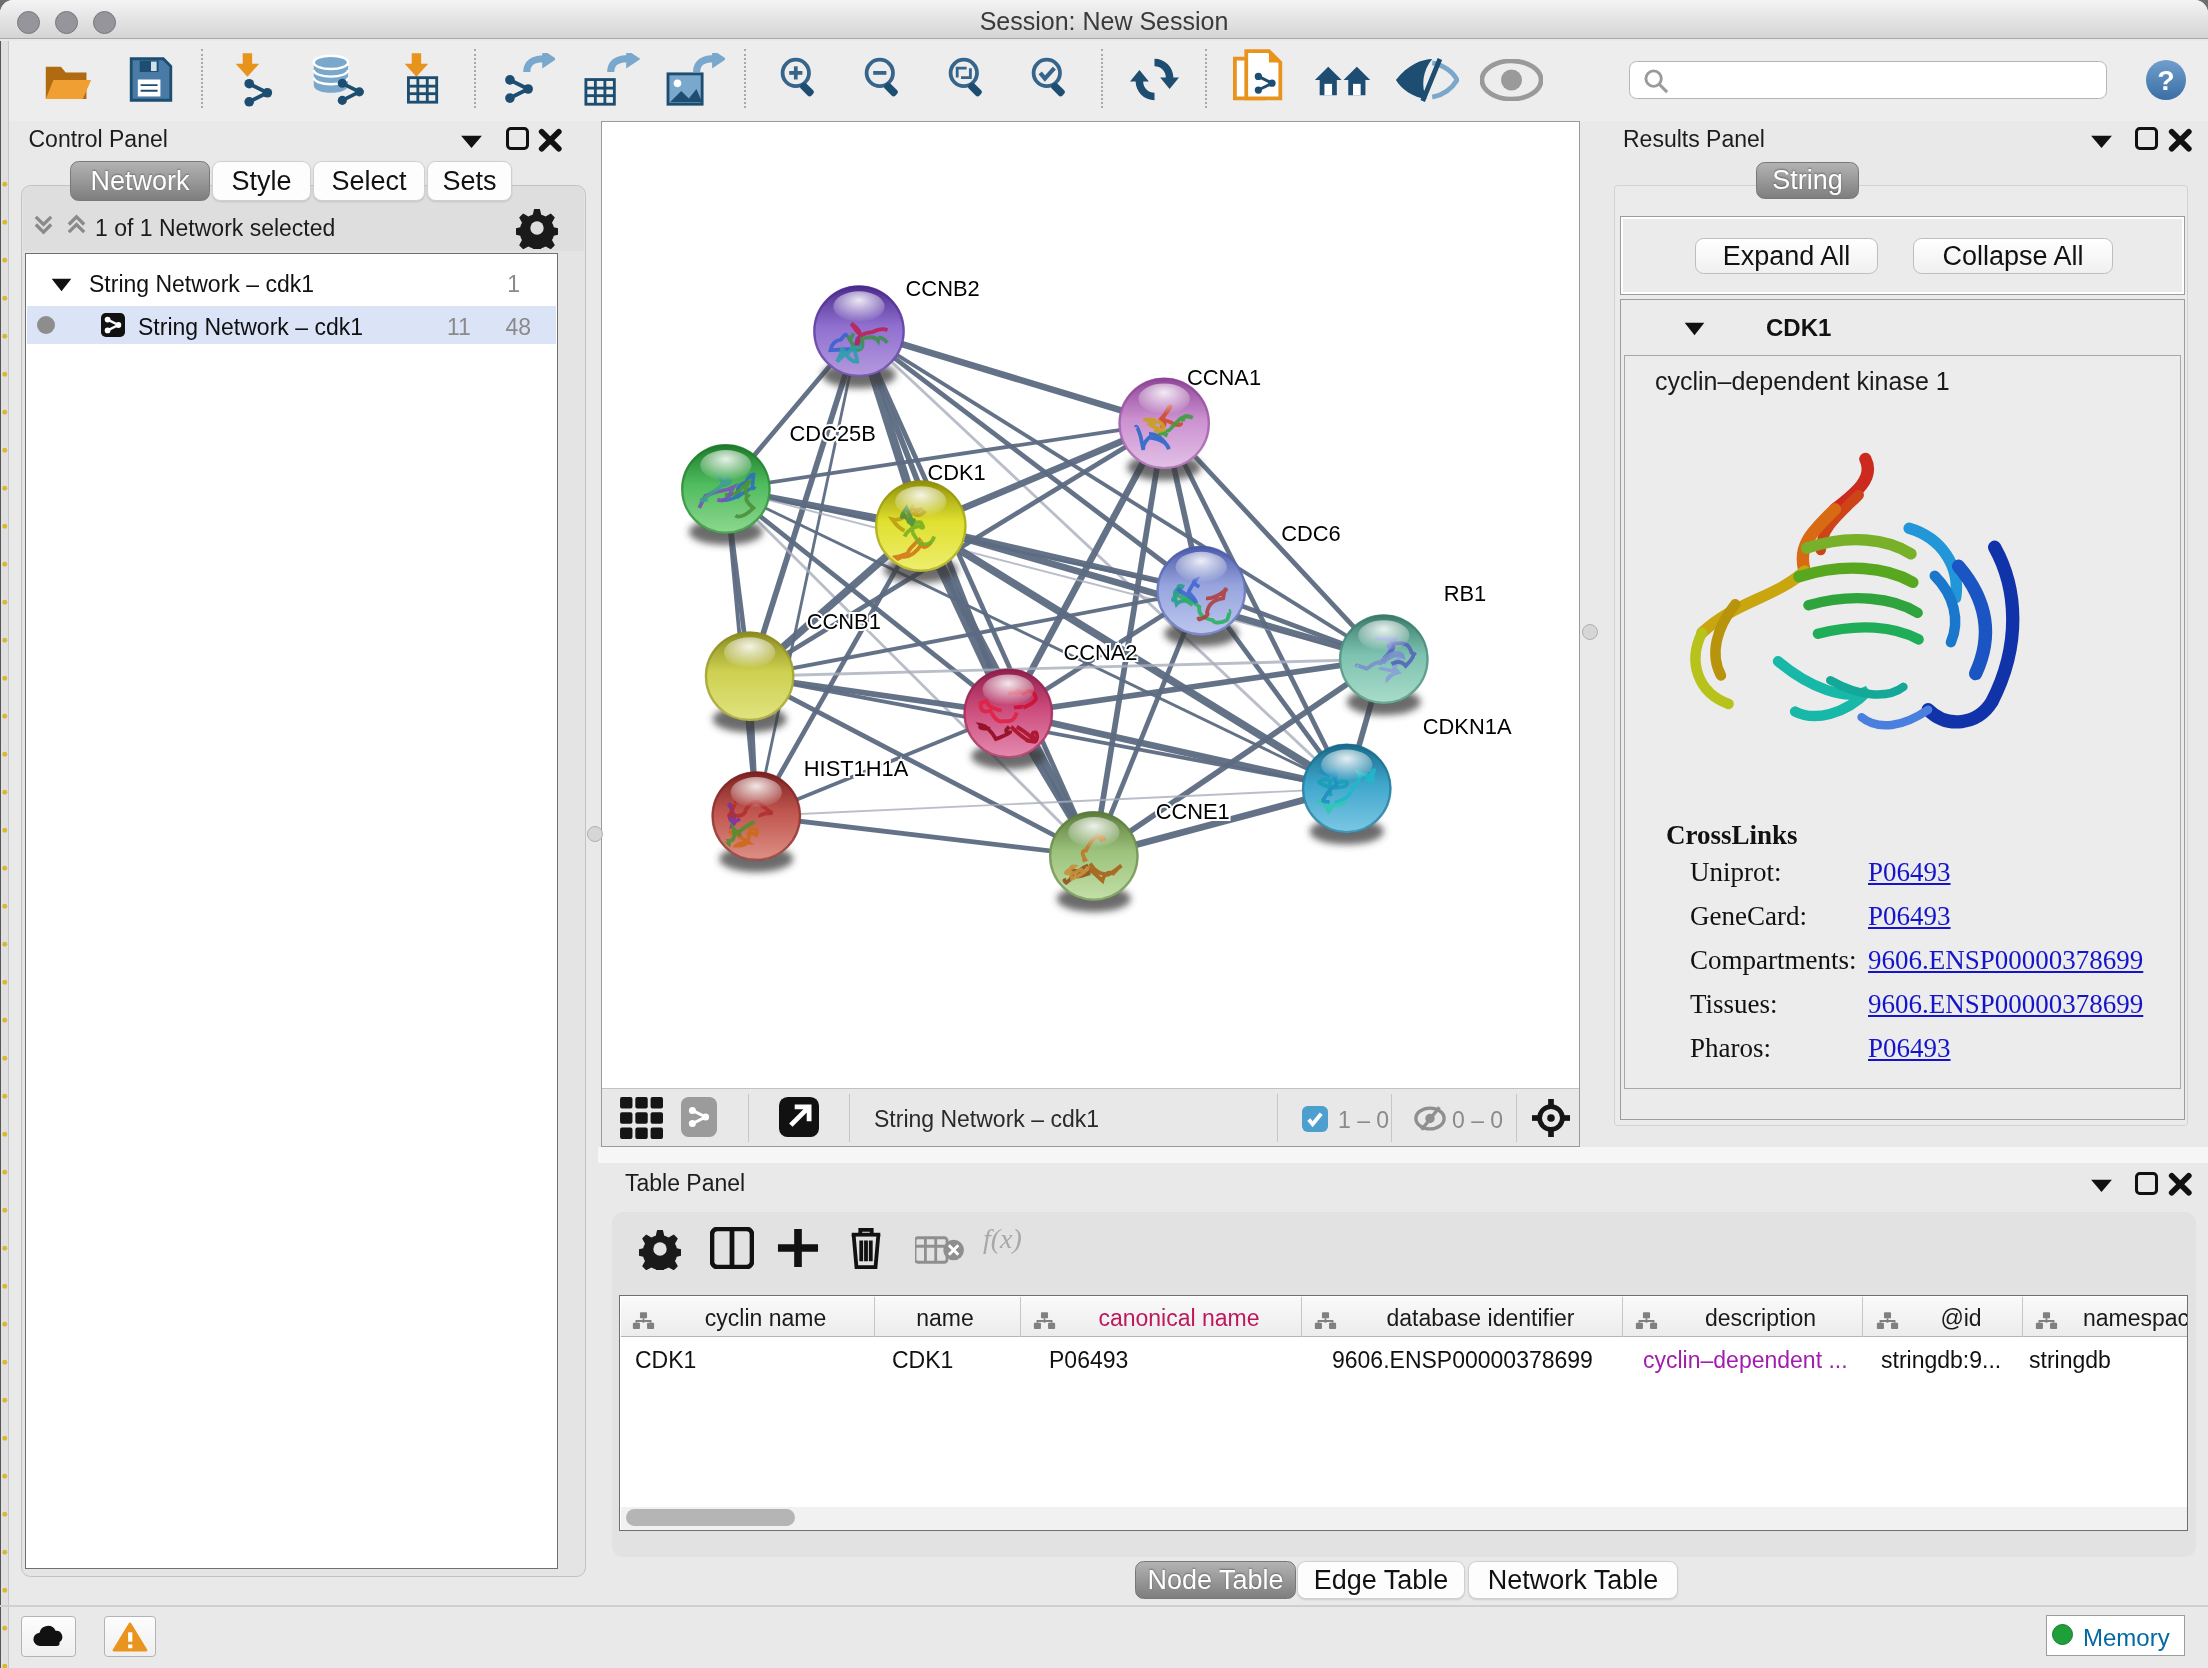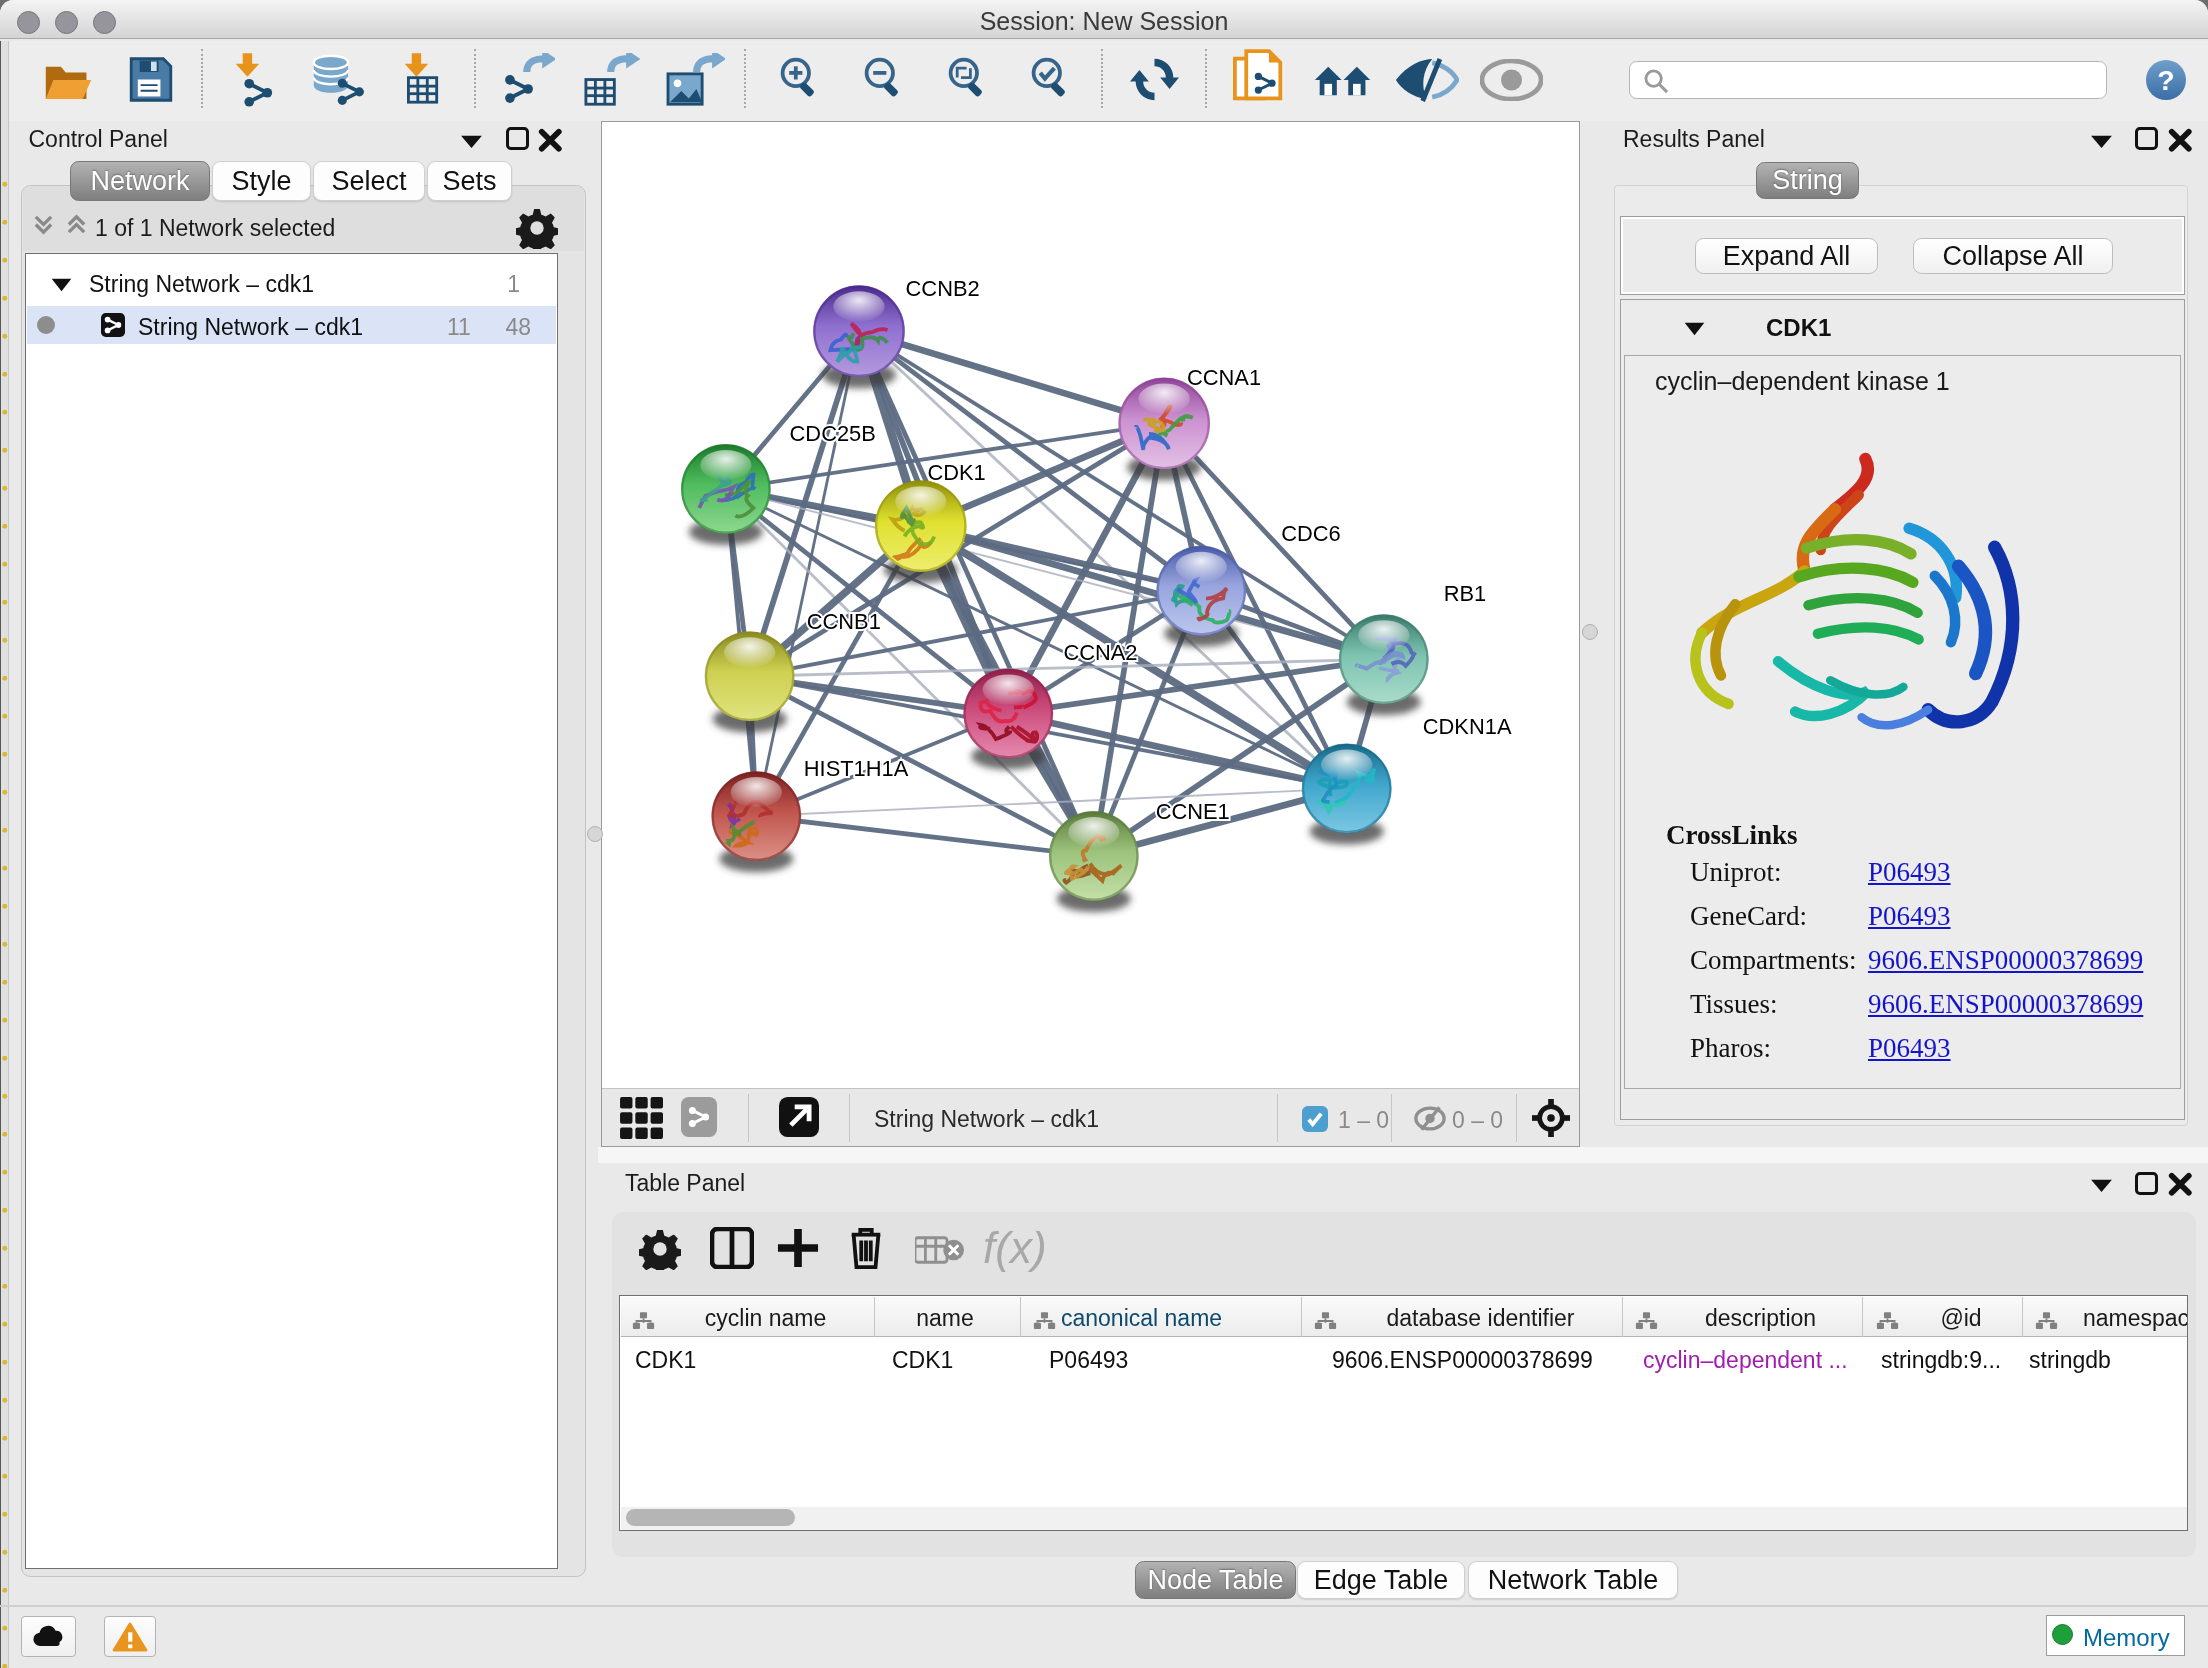--- a/index.html
+++ b/index.html
@@ -679,21 +679,21 @@
 <svg class="abs" style="left:915px;top:1234px" width="49" height="32" viewBox="0 0 52 34">
       <g fill="#8f8f8f">
         <rect x="0" y="4" width="34" height="26" rx="3" fill="none" stroke="#8f8f8f" stroke-width="3"></rect>
         <line x1="0" y1="13" x2="34" y2="13" stroke="#8f8f8f" stroke-width="3"></line>
         <line x1="11" y1="4" x2="11" y2="30" stroke="#8f8f8f" stroke-width="3"></line>
         <line x1="22" y1="4" x2="22" y2="30" stroke="#8f8f8f" stroke-width="3"></line>
         <circle cx="41" cy="17" r="11"></circle>
         <path d="M36,12 l10,10 M46,12 l-10,10" stroke="#fff" stroke-width="3"></path>
       </g>
     </svg>
-<div class="abs" style="left:983px;top:1223px;font-family:Liberation Sans, sans-serif;font-style:italic;font-size:44px;color:#a8a8a8">f(x)</div>
+<div class="abs" style="left:983px;top:1223px;font-family:Liberation Serif, serif;font-style:italic;font-size:28px;color:#a8a8a8">f(x)</div>
 <div class="abs" style="left:619px;top:1295px;width:1569px;height:236px;background:#fff;border:1.9px solid #6f6f6f"></div>
 <div class="abs" style="left:621px;top:1297px;width:1566px;height:40px;background:linear-gradient(#fafafa,#ececec);border-bottom:1.9px solid #b4b4b4"></div>
 <div class="abs" style="left:632px;top:1307px"><svg width="23" height="20" viewBox="0 0 26 22" style="vertical-align:-2.9px">
         <g fill="#808080">
           <rect x="9" y="1" width="8" height="7" rx="1"></rect>
           <rect x="1" y="13" width="8" height="7" rx="1"></rect>
           <rect x="17" y="13" width="8" height="7" rx="1"></rect>
           <path d="M13,8 v3 M5,13 v-2 h16 v2 M13,8 v5" stroke="#808080" stroke-width="2" fill="none"></path>
         </g>
       </svg></div>
@@ -702,21 +702,21 @@
 <div class="abs" style="left:874px;top:1305px;width:142px;text-align:center;font-size:23px;color:#1a1a1a;overflow:hidden;white-space:nowrap">name</div>
 <div class="abs" style="left:1020px;top:1297px;width:0;height:40px;border-left:1.9px solid #c6c6c6"></div>
 <div class="abs" style="left:1033px;top:1307px"><svg width="23" height="20" viewBox="0 0 26 22" style="vertical-align:-2.9px">
         <g fill="#808080">
           <rect x="9" y="1" width="8" height="7" rx="1"></rect>
           <rect x="1" y="13" width="8" height="7" rx="1"></rect>
           <rect x="17" y="13" width="8" height="7" rx="1"></rect>
           <path d="M13,8 v3 M5,13 v-2 h16 v2 M13,8 v5" stroke="#808080" stroke-width="2" fill="none"></path>
         </g>
       </svg></div>
-<div class="abs" style="left:1061px;top:1305px;width:236px;text-align:left;font-size:23px;color:#0c4a6e;overflow:hidden;white-space:nowrap">canonical name</div>
+<div class="abs" style="left:1061px;top:1305px;width:236px;text-align:center;font-size:23px;color:#be185d;overflow:hidden;white-space:nowrap">canonical name</div>
 <div class="abs" style="left:1301px;top:1297px;width:0;height:40px;border-left:1.9px solid #c6c6c6"></div>
 <div class="abs" style="left:1314px;top:1307px"><svg width="23" height="20" viewBox="0 0 26 22" style="vertical-align:-2.9px">
         <g fill="#808080">
           <rect x="9" y="1" width="8" height="7" rx="1"></rect>
           <rect x="1" y="13" width="8" height="7" rx="1"></rect>
           <rect x="17" y="13" width="8" height="7" rx="1"></rect>
           <path d="M13,8 v3 M5,13 v-2 h16 v2 M13,8 v5" stroke="#808080" stroke-width="2" fill="none"></path>
         </g>
       </svg></div>
 <div class="abs" style="left:1343px;top:1305px;width:275px;text-align:center;font-size:23px;color:#1a1a1a;overflow:hidden;white-space:nowrap">database identifier</div>

